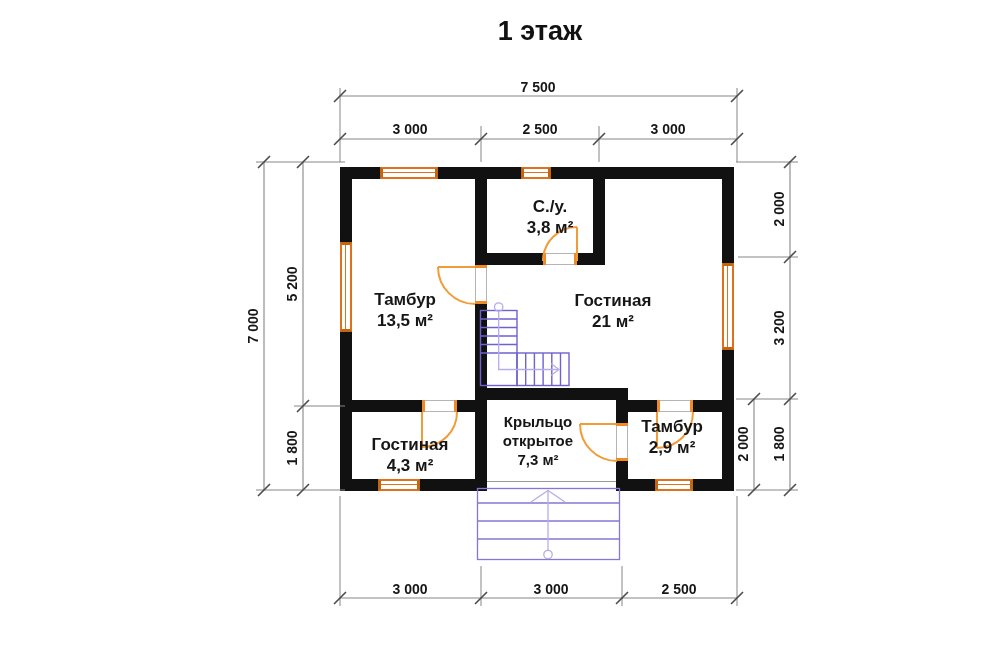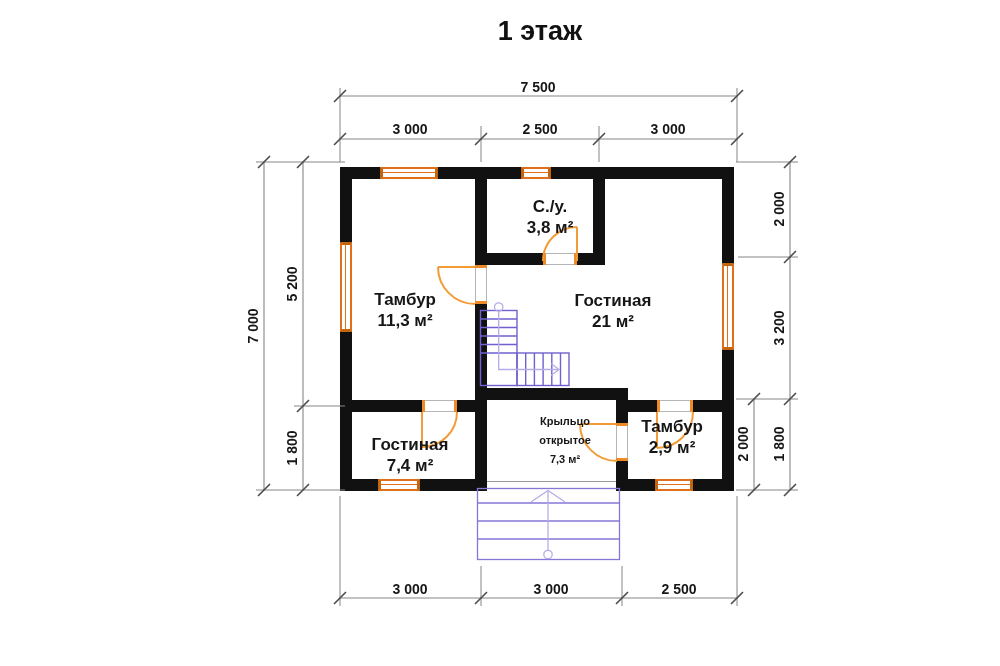--- a/index.html
+++ b/index.html
@@ -173,35 +173,35 @@
   <div class="dim rot" style="left:779px;top:328px">3 200</div>
   <div class="dim rot" style="left:779px;top:444px">1 800</div>
   <div class="dim rot" style="left:743px;top:444px">2 000</div>
 
   <div class="dim" style="left:410px;top:589px">3 000</div>
   <div class="dim" style="left:551px;top:589px">3 000</div>
   <div class="dim" style="left:679px;top:589px">2 500</div>
 
   <div class="room" style="left:405px;top:310px">
     <span style="display:block">Тамбур</span>
-    <span style="display:block">11,3 м²</span>
+    <span style="display:block">13,5 м²</span>
   </div>
   <div class="room" style="left:550px;top:217px">
     <span style="display:block">С./у.</span>
     <span style="display:block">3,8 м²</span>
   </div>
   <div class="room" style="left:613px;top:311px">
     <span style="display:block">Гостиная</span>
     <span style="display:block">21 м²</span>
   </div>
   <div class="room" style="left:410px;top:455px">
     <span style="display:block">Гостиная</span>
-    <span style="display:block">7,4 м²</span>
-  </div>
-  <div class="room" style="left:565px;top:440px;line-height:19px;font-size:11px">
+    <span style="display:block">4,3 м²</span>
+  </div>
+  <div class="room" style="left:538px;top:440px;line-height:19px;font-size:15px">
     <span style="display:block">Крыльцо</span>
     <span style="display:block">открытое</span>
     <span style="display:block">7,3 м²</span>
   </div>
   <div class="room" style="left:672px;top:437px">
     <span style="display:block">Тамбур</span>
     <span style="display:block">2,9 м²</span>
   </div>
 
 </div>

